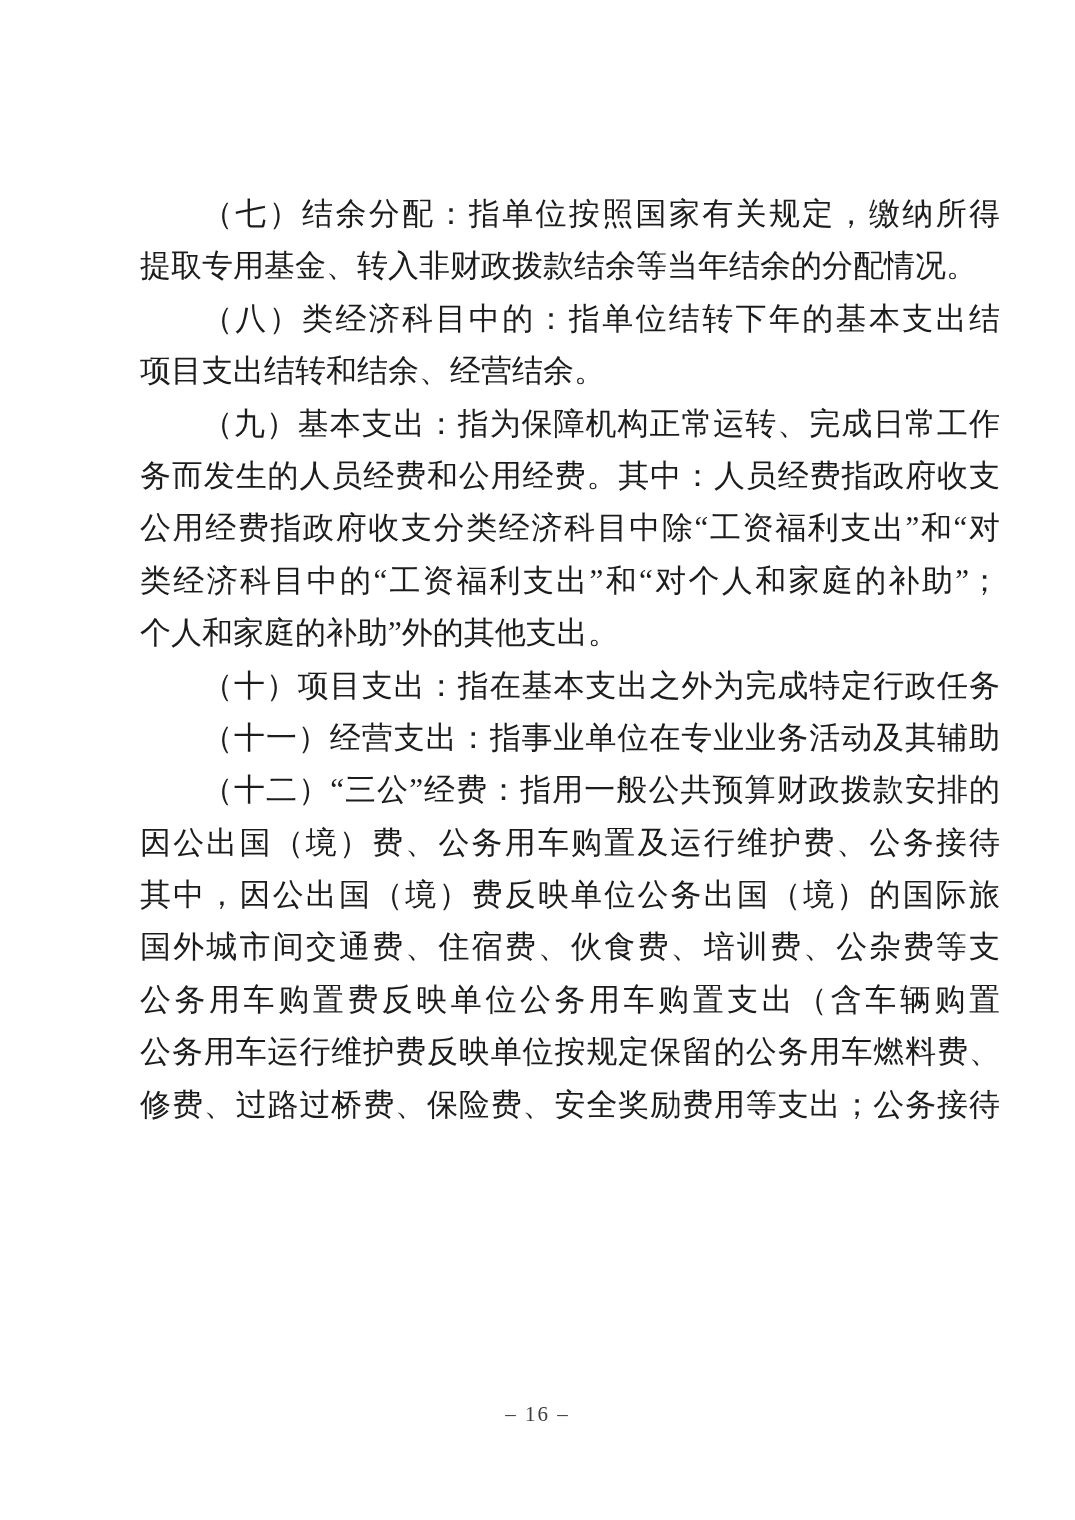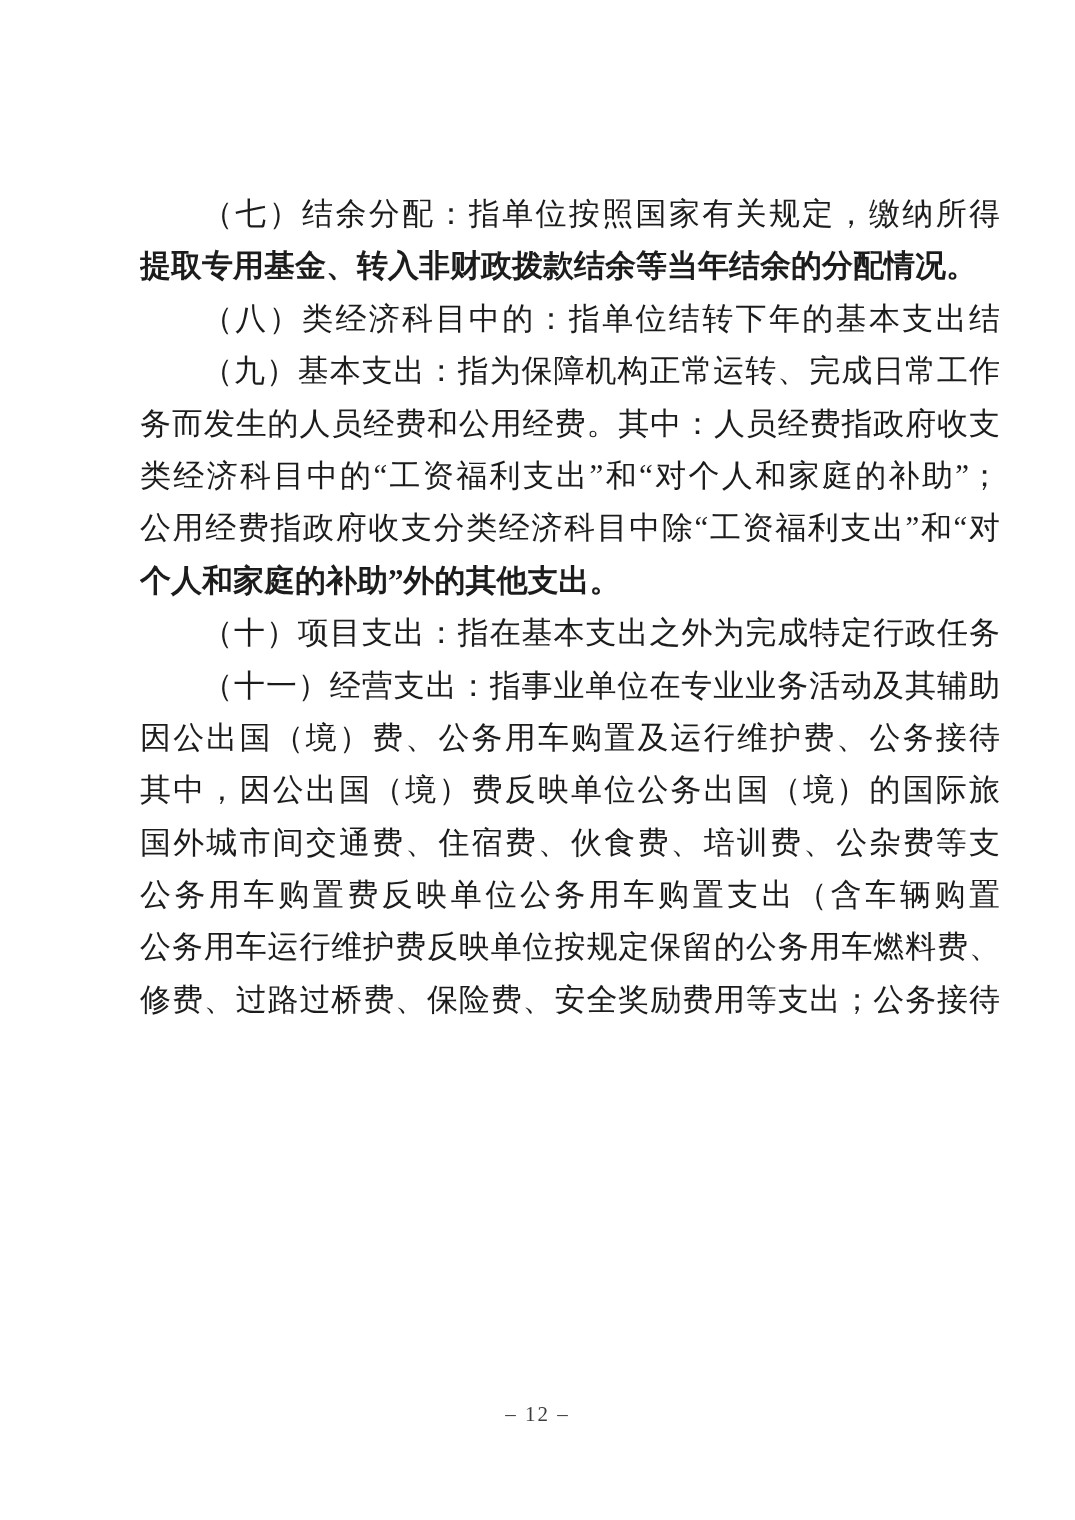--- a/index.html
+++ b/index.html
@@ -36,21 +36,20 @@
     text-align-last: justify;
     text-justify: inter-ideograph;
     white-space: normal;
   }
   .line.para-first {
     padding-left: 62px; 
     box-sizing: border-box;
   }
   .line.para-last {
     text-align-last: left;
-    font-weight: bold;
   }
   .heading {
     font-weight: 400;
   }
   .page-number {
     position: absolute;
     left: 0;
     right: 0;
     top: 1402px;
     text-align: center;
@@ -65,43 +64,45 @@
 <div class="page">
   <div class="doc-body">
 
     <p class="para">
       <span class="line para-first"><b class="heading">（七）结余分配：</b><span>指单位按照国家有关规定，缴纳所得税、</span></span>
       <span class="line para-last">提取专用基金、转入非财政拨款结余等当年结余的分配情况。</span>
     </p>
 
     <p class="para">
       <span class="line para-first"><b class="heading">（八）类经济科目中的：</b><span>指单位结转下年的基本支出结转、</span></span>
+      <span class="line para-last">项目支出结转和结余、经营结余。</span>
     </p>
 
     <p class="para">
       <span class="line para-first"><b class="heading">（九）基本支出：</b><span>指为保障机构正常运转、完成日常工作任</span></span>
       <span class="line">务而发生的人员经费和公用经费。其中：人员经费指政府收支分</span>
+      <span class="line">公用经费指政府收支分类经济科目中除“工资福利支出”和“对</span>
       <span class="line">类经济科目中的“工资福利支出”和“对个人和家庭的补助”；</span>
-      <span class="line">公用经费指政府收支分类经济科目中除“工资福利支出”和“对</span>
       <span class="line para-last">个人和家庭的补助”外的其他支出。</span>
     </p>
 
     <p class="para">
       <span class="line para-first"><b class="heading">（十）项目支出：</b><span>指在基本支出之外为完成特定行政任务和</span></span>
     </p>
 
     <p class="para">
       <span class="line para-first"><b class="heading">（十一）经营支出：</b><span>指事业单位在专业业务活动及其辅助活</span></span>
     </p>
 
     <p class="para">
+      <span class="line para-first"><b class="heading">（十二）“三公”经费：</b><span>指用一般公共预算财政拨款安排的</span></span>
       <span class="line">因公出国（境）费、公务用车购置及运行维护费、公务接待费。</span>
       <span class="line">其中，因公出国（境）费反映单位公务出国（境）的国际旅费、</span>
       <span class="line">国外城市间交通费、住宿费、伙食费、培训费、公杂费等支出；</span>
       <span class="line">公务用车购置费反映单位公务用车购置支出（含车辆购置税）；</span>
       <span class="line">公务用车运行维护费反映单位按规定保留的公务用车燃料费、维</span>
       <span class="line">修费、过路过桥费、保险费、安全奖励费用等支出；公务接待费</span>
     </p>
 
   </div>
 
-  <div class="page-number">– 12 –</div>
+  <div class="page-number">– 16 –</div>
 </div>
 
 </body></html>

